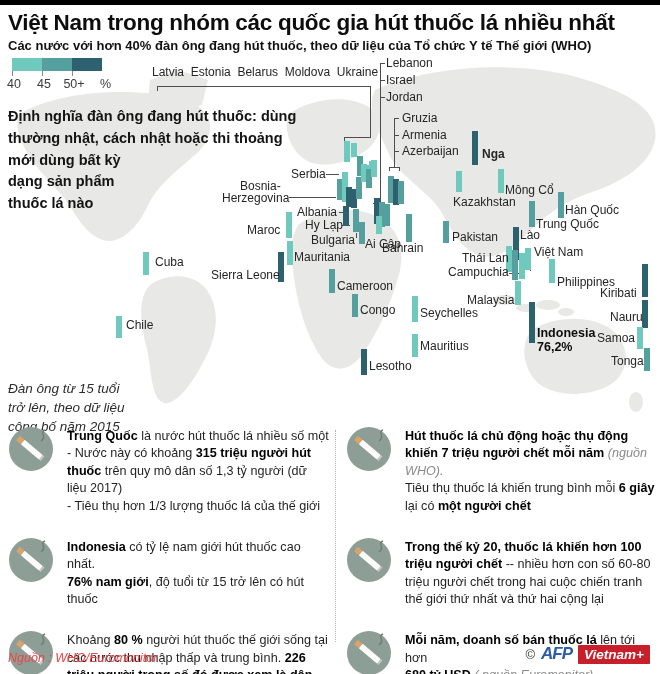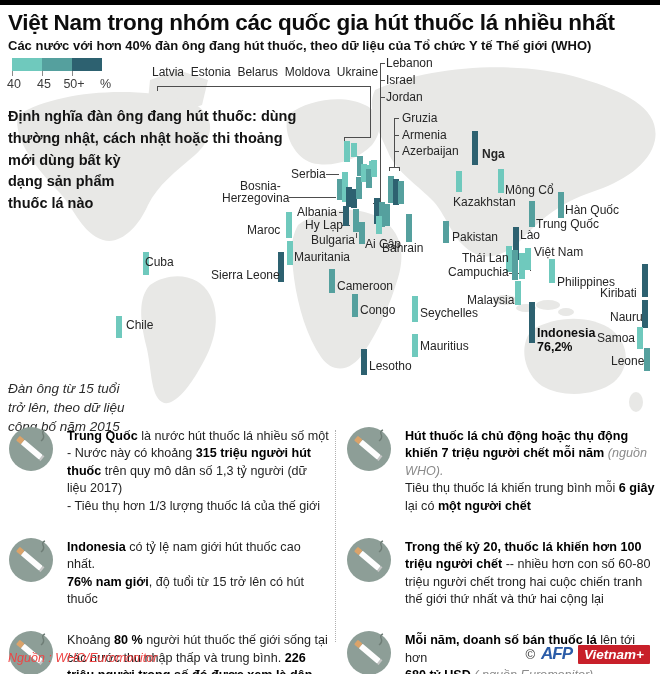--- a/index.html
+++ b/index.html
@@ -177,22 +177,22 @@
         <div class="maplabel" style="left: 536px; top: 218px;">Trung Quốc</div>
         <div class="maplabel" style="left: 520px; top: 229px;">Lào</div>
         <div class="maplabel" style="left: 462px; top: 252px;">Thái Lan</div>
         <div class="maplabel" style="left: 534px; top: 246px;">Việt Nam</div>
         <div class="maplabel" style="left: 448px; top: 266px;">Campuchia</div>
         <div class="maplabel" style="left: 467px; top: 294px;">Malaysia</div>
         <div class="maplabel" style="left: 557px; top: 276px;">Philippines</div>
         <div class="maplabel" style="left: 600px; top: 287px;">Kiribati</div>
         <div class="maplabel" style="left: 610px; top: 311px;">Nauru</div>
         <div class="maplabel" style="left: 597px; top: 332px;">Samoa</div>
-        <div class="maplabel" style="left: 611px; top: 355px;">Leone</div>
-        <div class="maplabel" style="left: 145px; top: 256px;">Cuba</div>
+        <div class="maplabel" style="left: 611px; top: 355px;">Tonga</div>
+        <div class="maplabel" style="left: 155px; top: 256px;">Cuba</div>
         <div class="maplabel" style="left: 126px; top: 319px;">Chile</div>
         <div class="maplabel" style="left: 211px; top: 269px;">Sierra Leone</div>
         <div class="maplabel" style="left: 337px; top: 280px;">Cameroon</div>
         <div class="maplabel" style="left: 360px; top: 304px;">Congo</div>
         <div class="maplabel" style="left: 420px; top: 307px;">Seychelles</div>
         <div class="maplabel" style="left: 420px; top: 340px;">Mauritius</div>
         <div class="maplabel" style="left: 369px; top: 360px;">Lesotho</div>
         <div class="maplabel bold" style="left: 537px; top: 327px;">Indonesia</div>
         <div class="maplabel bold" style="left: 537px; top: 341px;">76,2%</div>
       </div>

